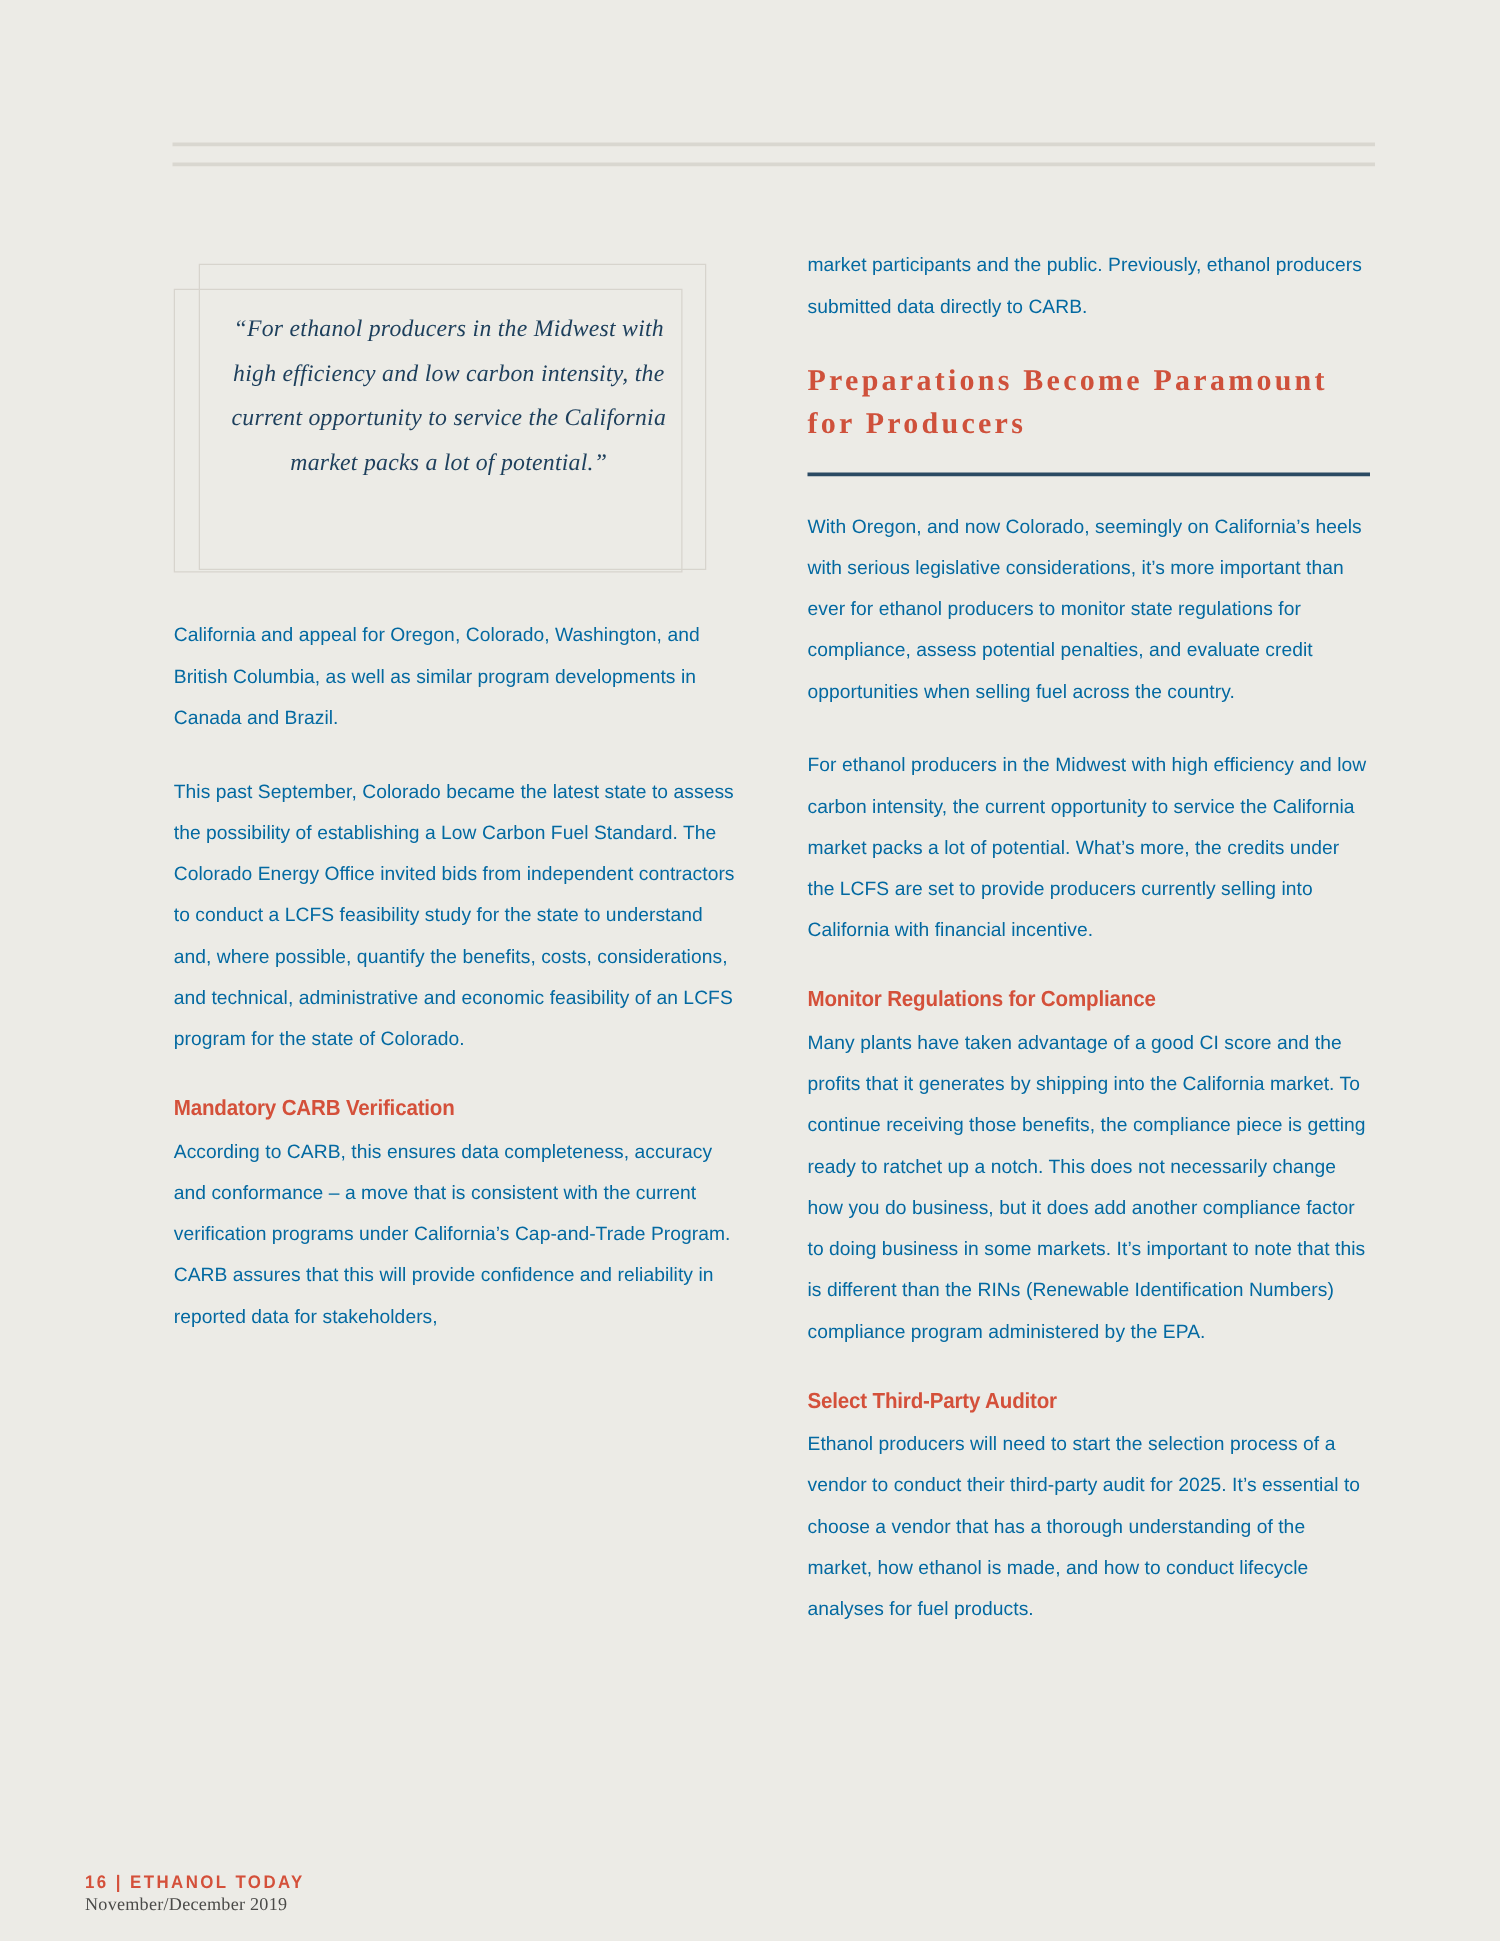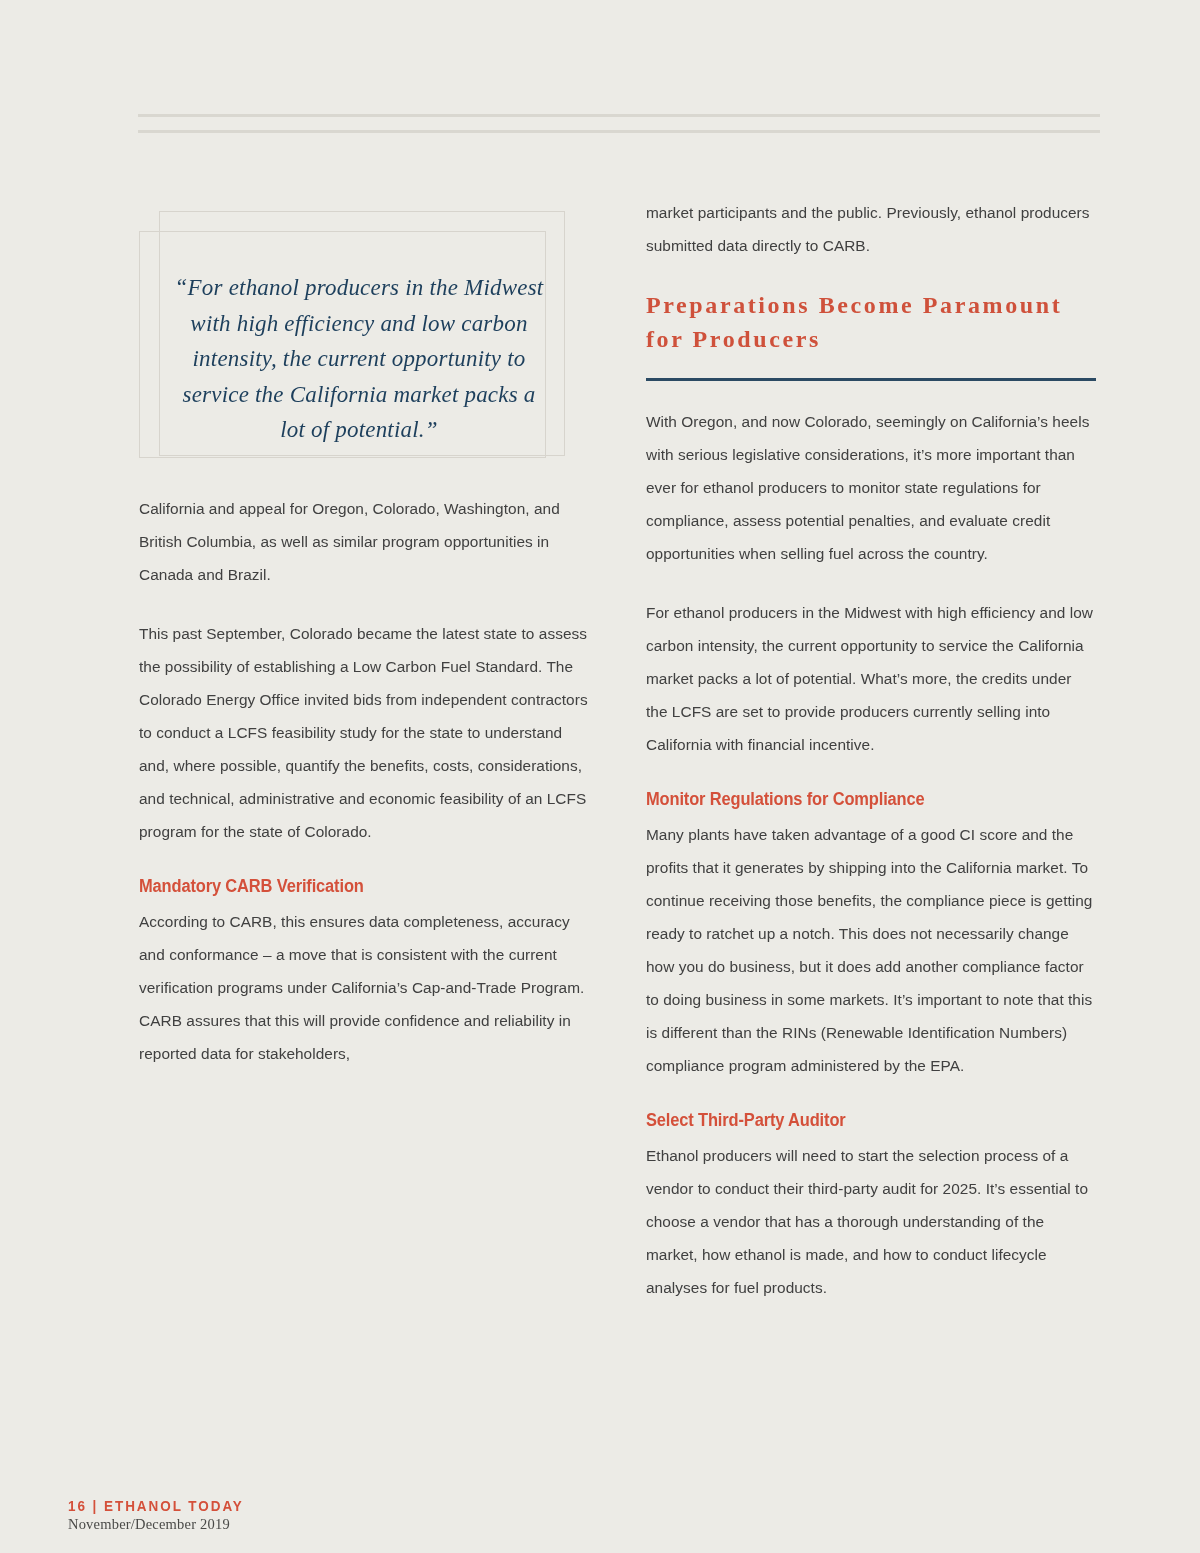--- a/index.html
+++ b/index.html
@@ -75,34 +75,33 @@
     box-sizing: border-box;
   }
   .pq-text {
     position: absolute;
     left: 30px;
     top: 50px;
     width: 380px;
     text-align: center;
     font-family: "Liberation Serif", "DejaVu Serif", serif;
     font-style: italic;
-    font-size: 23px;
+    font-size: 19px;
     line-height: 35.5px;
     color: #1d3f5c;
     letter-spacing: 0.2px;
-    margin-top: 24px;
   }
 
   
   p.body {
     margin: 0 0 26px 0;
     font-family: "Liberation Sans", sans-serif;
     font-size: 15.4px;
     line-height: 33px;
-    color: #404040;
+    color: #0369a1;
     letter-spacing: 0.05px;
   }
   p.body.tight { margin-bottom: 0; }
 
   
   .kicker {
     font-family: "Liberation Serif", "DejaVu Serif", serif;
     font-weight: bold;
     font-size: 24px;
     line-height: 34px;
@@ -160,21 +159,21 @@
   <div class="rule-top-b"></div>
 
   <div class="col-left">
 
     <div class="pullquote">
       <div class="pq-frame-a"></div>
       <div class="pq-frame-b"></div>
       <div class="pq-text">“For ethanol producers in the Midwest with high efficiency and low carbon intensity, the current opportunity to service the California market packs a lot of potential.”</div>
     </div>
 
-    <p class="body">California and appeal for Oregon, Colorado, Washington, and British Columbia, as well as similar program opportunities in Canada and Brazil.</p>
+    <p class="body">California and appeal for Oregon, Colorado, Washington, and British Columbia, as well as similar program developments in Canada and Brazil.</p>
     <p class="body">This past September, Colorado became the latest state to assess the possibility of establishing a Low Carbon Fuel Standard. The Colorado Energy Office invited bids from independent contractors to conduct a LCFS feasibility study for the state to understand and, where possible, quantify the benefits, costs, considerations, and technical, administrative and economic feasibility of an LCFS program for the state of Colorado.</p>
 
     <h3 class="subhead">Mandatory CARB Verification</h3>
     <p class="body">According to CARB, this ensures data completeness, accuracy and conformance – a move that is consistent with the current verification programs under California’s Cap-and-Trade Program. CARB assures that this will provide confidence and reliability in reported data for stakeholders,</p>
 
   </div>
 
   <div class="col-right">
 
     <p class="body">market participants and the public. Previously, ethanol producers submitted data directly to CARB.</p>

